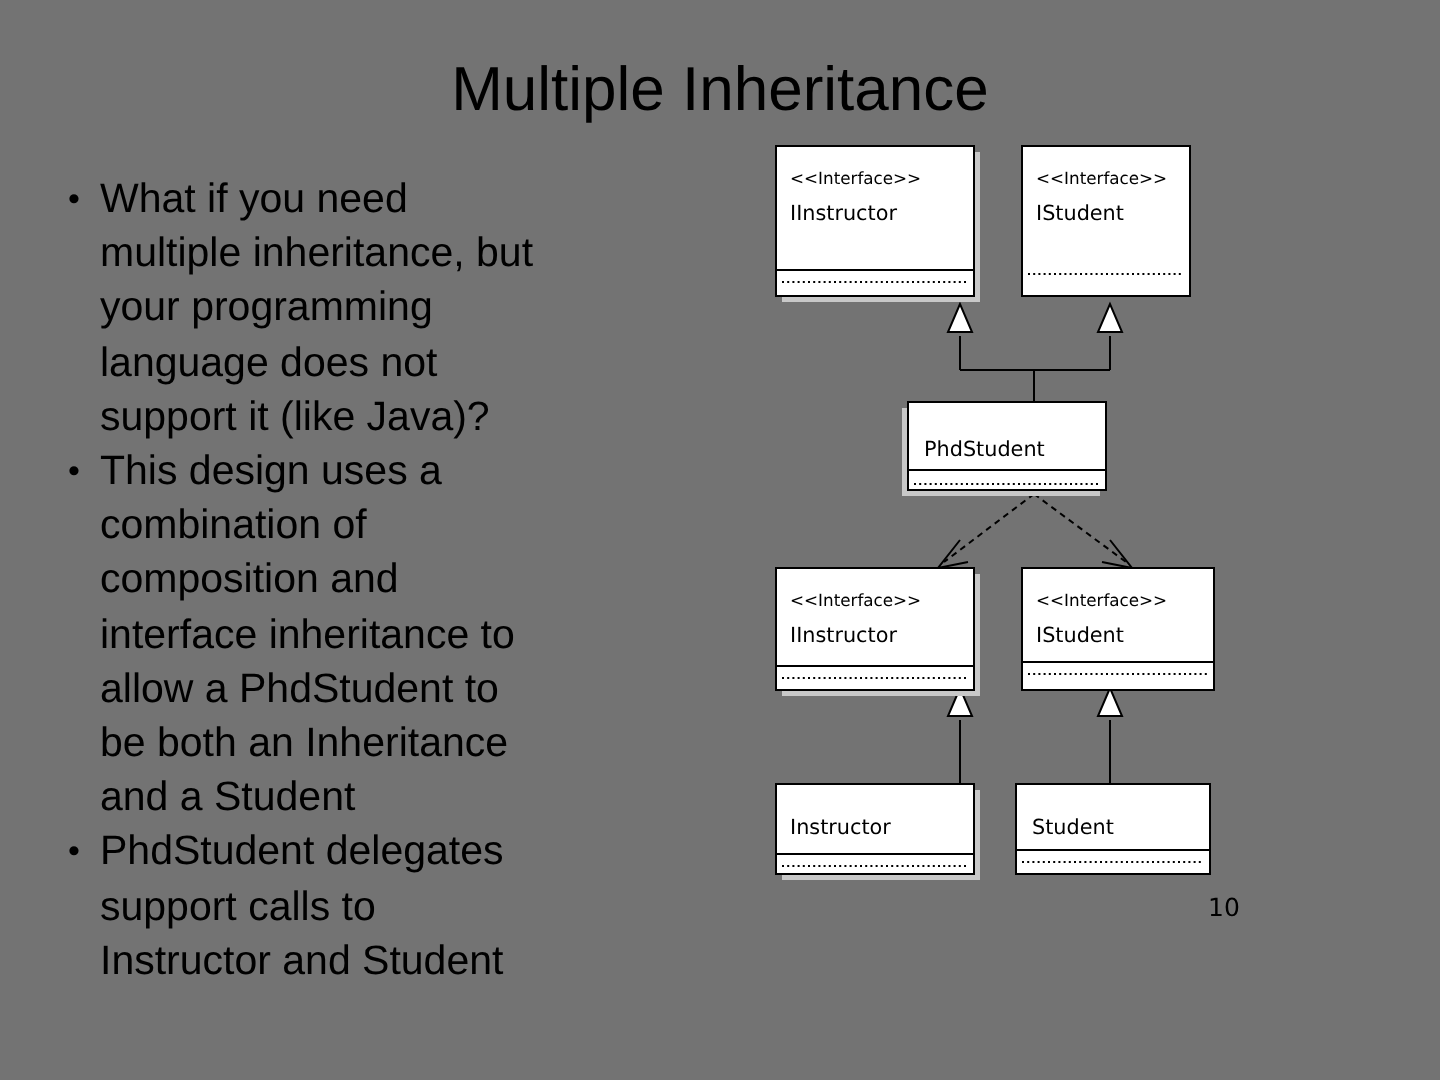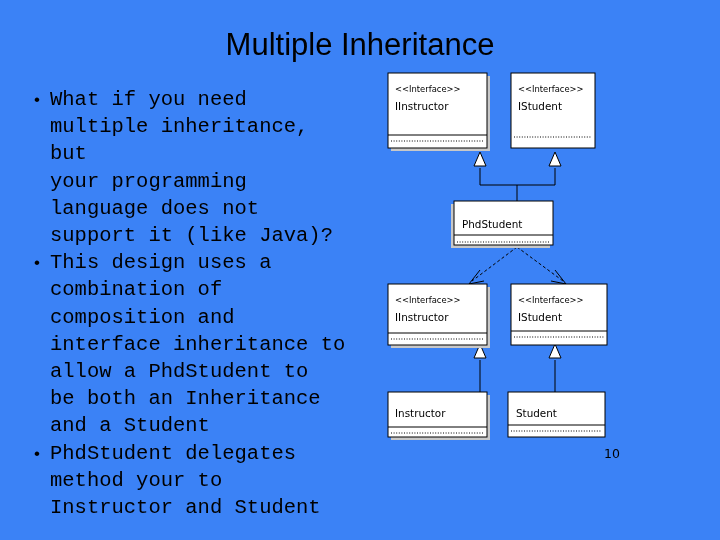--- a/index.html
+++ b/index.html
@@ -4,21 +4,21 @@
 <style>
   html, body {
     margin: 0;
     padding: 0;
     background: #ffffff;
   }
   #slide {
     position: relative;
     width: 720px;
     height: 540px;
-    background: #3b82f6;
+    background: #737373;
     overflow: hidden;
     font-family: "Liberation Sans", sans-serif;
     color: #000000;
   }
 
   
   #slide-title {
     position: absolute;
     left: 0;
     top: 26px;
@@ -51,21 +51,20 @@
     width: 28px;
     text-align: left;
     padding-left: 12px;
     font-size: 17px;
     line-height: 27.2px;
     box-sizing: border-box;
   }
   .bullet-text {
     flex: 1 1 auto;
     white-space: pre-line;
-    font-family: Liberation Mono, monospace;
   }
 
   
   #uml {
     position: absolute;
     left: 370px;
     top: 65px;
     width: 250px;
     height: 382px;
   }
@@ -157,21 +156,21 @@
 composition and
 interface inheritance to
 allow a PhdStudent to
 be both an Inheritance
 and a Student</span>
     </div>
 
     <div class="bullet-row">
       <span class="bullet-mark">•</span>
       <span class="bullet-text">PhdStudent delegates
-method your to
+support calls to
 Instructor and Student</span>
     </div>
 
   </div>
 
   <div id="uml">
     <svg width="250" height="382" viewBox="0 0 250 382" xmlns="http://www.w3.org/2000/svg">
 
       <g>
         <path class="conn-line" d="M 110 120 L 110 103"></path>

